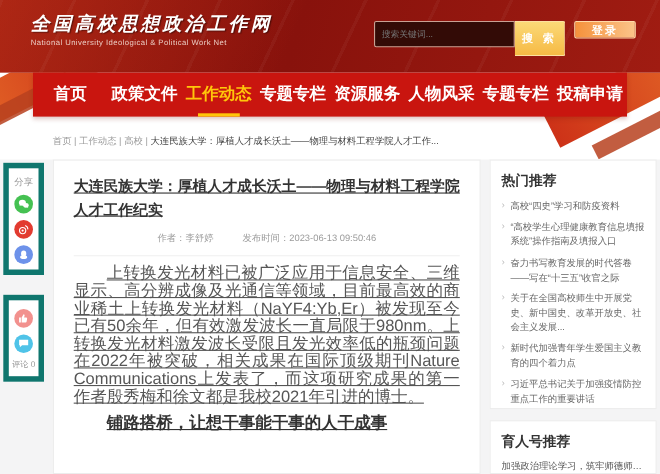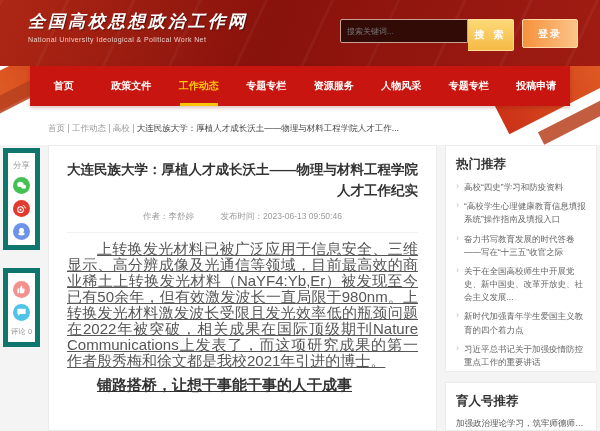--- a/index.html
+++ b/index.html
@@ -15,34 +15,34 @@
   .logo{position:absolute;left:28px;top:10px;z-index:2;}
   .logo-title{font-family:"DejaVu Serif","Liberation Serif",serif;font-style:italic;font-weight:bold;
     font-size:17px;color:#ffffff;letter-spacing:3px;text-shadow:1px 1px 1px rgba(0,0,0,.4);}
   .logo-sub{font-size:7px;color:#eccdc4;letter-spacing:.4px;margin-top:3px;}
   .search-wrap{position:absolute;left:340px;top:19px;display:flex;z-index:2;}
   .search-input{width:114px;height:22px;background:#330b06;border:1px solid #c9a193;border-radius:2px 0 0 2px;
     color:#cbb0a6;font-size:8px;padding:0 6px;outline:none;}
   .btn-search{width:46px;height:32px;border:1px solid #fde0a0;border-left:none;border-radius:0 2px 2px 0;
     background:linear-gradient(180deg,#fbd977,#f6ba45);color:#fff;font-size:10px;font-weight:bold;
     letter-spacing:3px;cursor:pointer;}
-  .btn-login{position:absolute;left:522px;top:19px;width:56px;height:29px;border:1px solid #ffd9a8;border-radius:2px;
+  .btn-login{position:absolute;left:522px;top:19px;width:56px;height:16px;border:1px solid #ffd9a8;border-radius:2px;
     background:linear-gradient(90deg,#f5913c,#fbc489);color:#fff;font-size:10px;font-weight:bold;
     letter-spacing:2px;cursor:pointer;z-index:2;}
 
   
   .subheader{position:absolute;left:0;top:66px;width:600px;height:79px;background:#ffffff;overflow:hidden;}
   .ribbon{position:absolute;}
   .ribbon-l1{left:-46px;top:-8px;width:150px;height:36px;background:linear-gradient(90deg,#e56a28,#cd3218);transform:rotate(-27deg);}
   .ribbon-l2{left:-60px;top:28px;width:130px;height:16px;background:#b7411f;opacity:.85;transform:rotate(-27deg);}
   .ribbon-r1{right:-52px;top:-4px;width:160px;height:38px;background:linear-gradient(90deg,#cd3218,#e56a28);transform:rotate(-27deg);}
   .ribbon-r2{right:-64px;top:36px;width:130px;height:14px;background:#b7411f;opacity:.85;transform:rotate(-27deg);}
   .nav{position:absolute;left:30px;top:66px;width:540px;height:40px;background:#c9150f;display:flex;
     z-index:4;box-shadow:0 2px 4px rgba(120,20,10,.25);}
-  .nav-item{flex:1;text-align:center;line-height:40px;font-size:10px;font-weight:bold;color:#ffffff;
+  .nav-item{flex:1;text-align:center;line-height:40px;font-size:15px;font-weight:bold;color:#ffffff;
     cursor:pointer;position:relative;white-space:nowrap;}
   .nav-item.active{color:#ffc60a;}
   .nav-item.active::after{content:"";position:absolute;left:50%;bottom:0;transform:translateX(-50%);
     width:38px;height:3px;background:#ffc60a;}
 
   
   .breadcrumb{position:absolute;left:48px;top:123px;font-size:8.5px;color:#9a9a9a;z-index:4;white-space:nowrap;}
   .breadcrumb .current{color:#444444;}
 
   
@@ -54,21 +54,21 @@
   .circle{width:17px;height:17px;border-radius:50%;margin:0 auto 6px auto;display:flex;
     align-items:center;justify-content:center;cursor:pointer;}
   .c-wechat{background:#45c152;} .c-weibo{background:#e23b30;} .c-qq{background:#6d92ea;}
   .c-like{background:#f2918e;} .c-comment{background:#4fc3e8;}
   .circle svg{width:11px;height:11px;fill:#ffffff;stroke:none;}
   .comment-count{font-size:7.5px;color:#999;margin-top:1px;}
 
   
   .article{position:absolute;left:48px;top:145px;width:389px;height:286px;background:#ffffff;
     border:1px solid #ececec;box-sizing:border-box;padding:14px 18px;overflow:hidden;z-index:2;}
-  .article-title{font-size:13.5px;font-weight:bold;color:#333;text-align:right;line-height:1.55;}
+  .article-title{font-size:13.5px;font-weight:bold;color:#333;text-align:left;line-height:1.55;text-decoration:underline;}
   .article-meta{text-align:center;font-size:8.5px;color:#9b9b9b;margin-top:9px;padding-bottom:9px;
     border-bottom:1px solid #f1f1f1;}
   .article-meta span{margin:0 12px;}
   .article p{font-size:15px;color:#565656;line-height:16px;text-indent:2em;text-align:justify;margin:8px 0 0 0;text-decoration:underline;}
   .article .subhead{font-weight:bold;color:#333;}
 
   
   .side-card{position:absolute;left:445px;width:152px;background:#ffffff;border:1px solid #ececec;
     box-sizing:border-box;padding:10px 10px;z-index:2;}
   .side-hot{top:145px;height:227px;overflow:hidden;}

